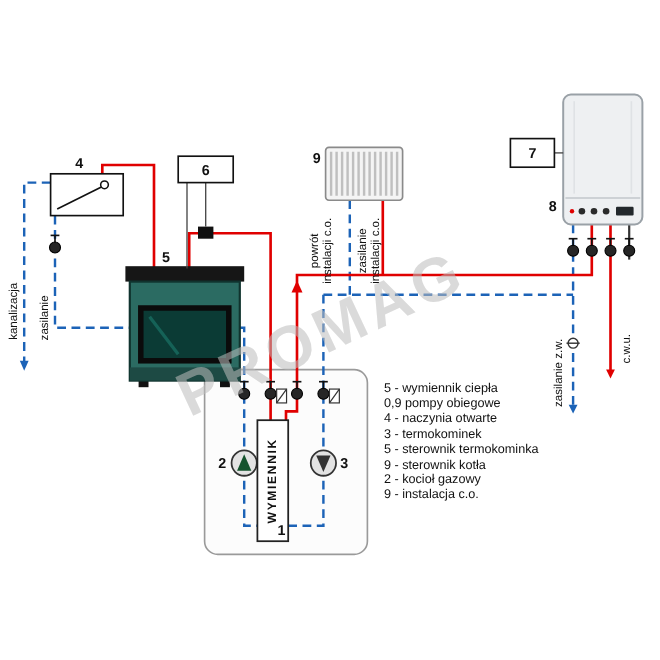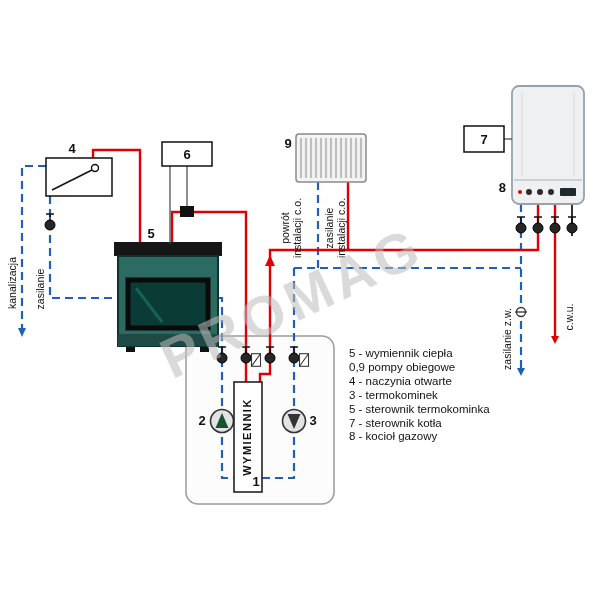--- a/index.html
+++ b/index.html
@@ -151,16 +151,17 @@
 
   <text class="watermark" x="300" y="320" text-anchor="middle" transform="rotate(-25 300 320)">PROMAG</text>
 </svg>
 
 <div class="legend">
   <div>5 - wymiennik ciepła</div>
   <div>0,9 pompy obiegowe</div>
   <div>4 - naczynia otwarte</div>
   <div>3 - termokominek</div>
   <div>5 - sterownik termokominka</div>
-  <div>7 - sterownik kotła</div>
-  <div>8 - kocioł gazowy</div>
+  <div>9 - sterownik kotła</div>
+  <div>2 - kocioł gazowy</div>
+  <div>9 - instalacja c.o.</div>
 </div>
 </div>
 
 </body></html>

